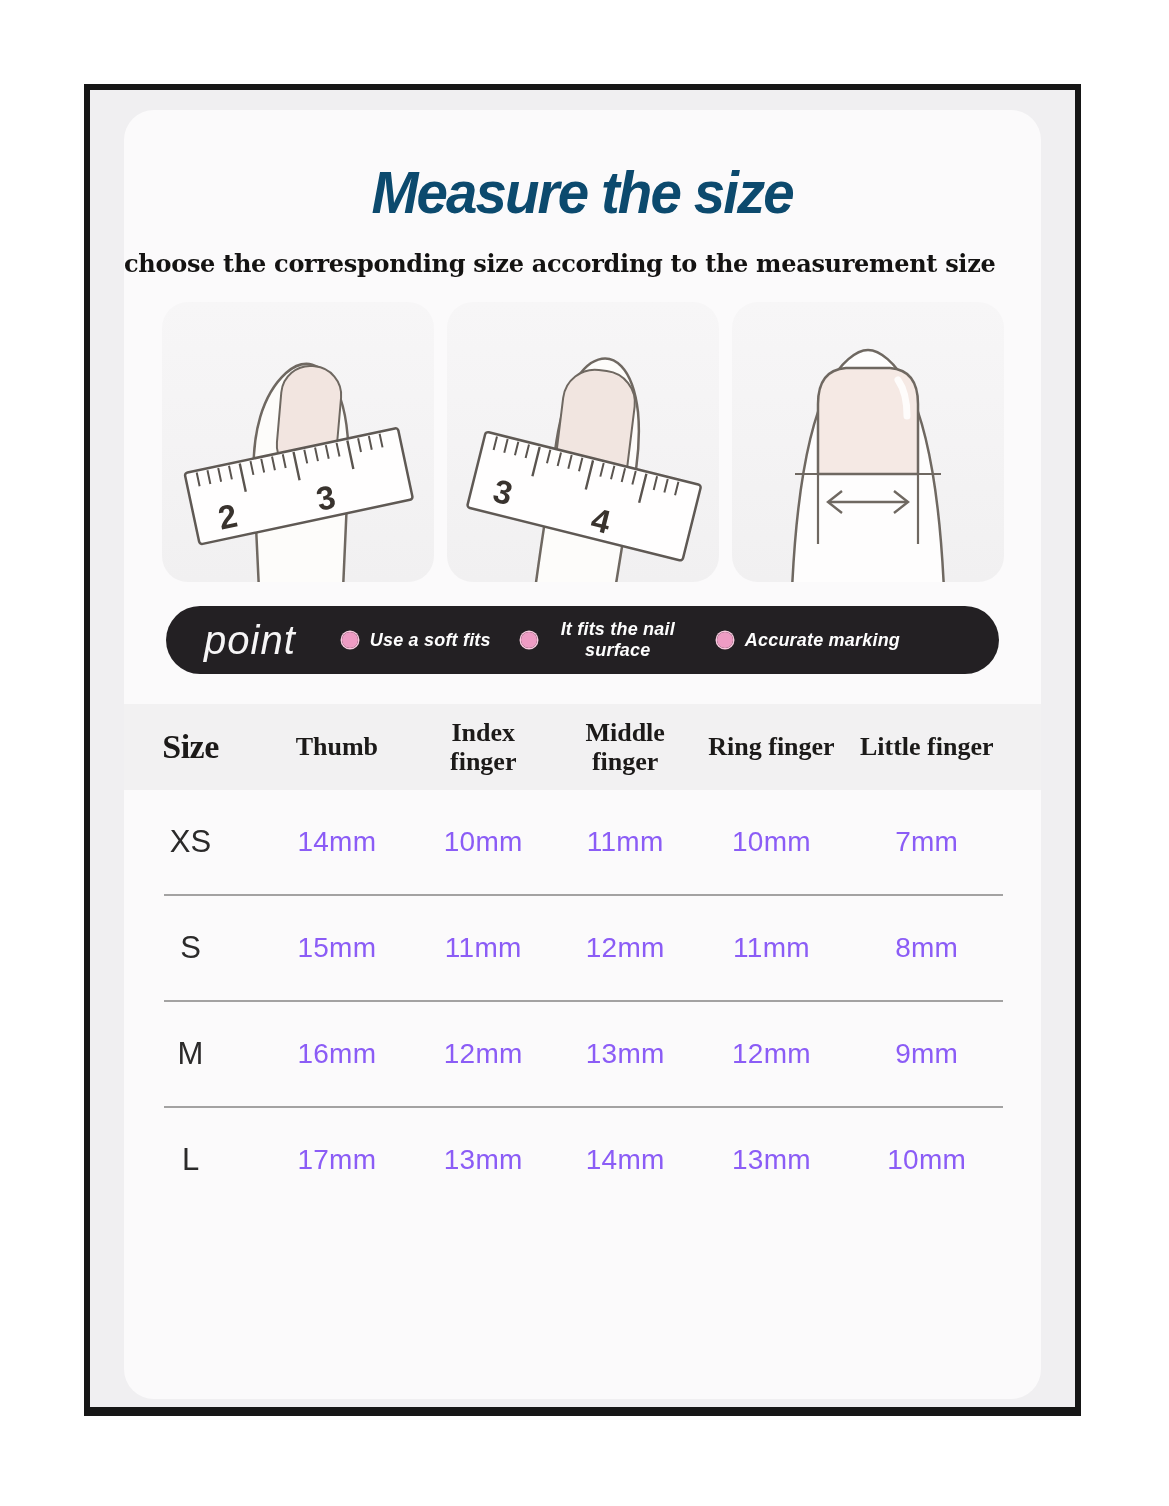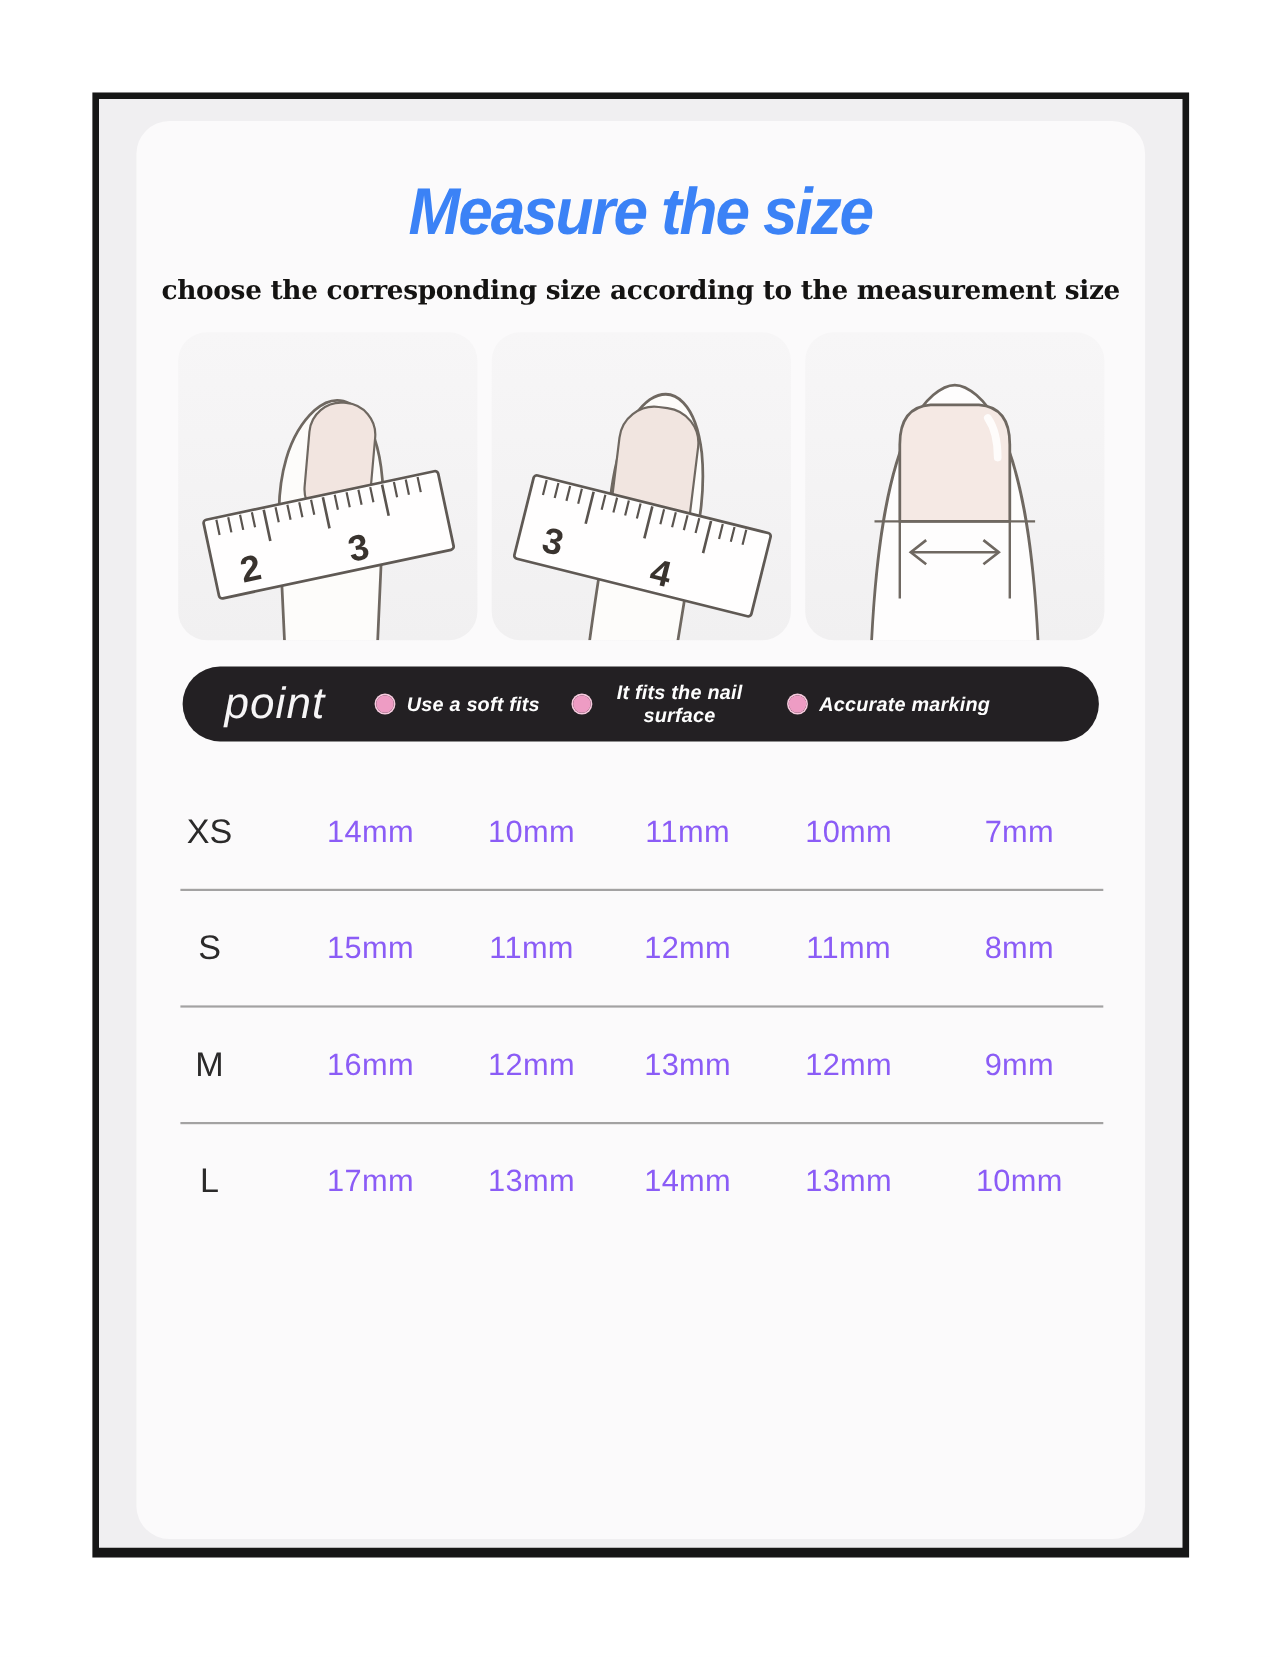--- a/index.html
+++ b/index.html
@@ -14,25 +14,25 @@
   .panel {
     position:absolute; left:34px; right:34px; top:20px; bottom:8px;
     background:#fbfafb; border-radius:30px; overflow:hidden;
   }
 
   
   .title {
     margin-top:48px; text-align:center;
     font-family:"Liberation Sans", sans-serif;
     font-style:italic; font-weight:700; font-size:60px; letter-spacing:-2px;
-    color:#3b82f6;
+    color:#0c4a6e;
   }
   .title span { display:inline-block; transform:scaleX(.94); }
   .subtitle {
-    margin-top:22px; text-align:center;
+    margin-top:22px; 
     font-family:"DejaVu Serif", serif; font-weight:700;
     font-size:24px; letter-spacing:-0.3px; color:#141312;
   }
 
   
   .cards { margin-top:24px; display:flex; justify-content:center; gap:13px; }
   .card {
     width:272px; height:280px; border-radius:26px;
     background:linear-gradient(180deg,#f7f6f7 0%,#f1f0f1 100%);
     overflow:hidden;
@@ -161,20 +161,28 @@
         <span class="donut"></span>
         <span class="pi-text">It fits the nail surface</span>
       </div>
       <div class="point-item">
         <span class="donut"></span>
         <span class="pi-text">Accurate marking</span>
       </div>
     </div>
 
     <div class="size-table">
+      <div class="t-head t-grid">
+        <span class="th th-size">Size</span>
+        <span class="th">Thumb</span>
+        <span class="th th-narrow">Index finger</span>
+        <span class="th">Middle finger</span>
+        <span class="th">Ring finger</span>
+        <span class="th">Little finger</span>
+      </div>
 
       <div class="t-row t-grid">
         <span class="t-size">XS</span>
         <span class="t-val">14mm</span>
         <span class="t-val">10mm</span>
         <span class="t-val">11mm</span>
         <span class="t-val">10mm</span>
         <span class="t-val">7mm</span>
       </div>
       <div class="divider"></div>

